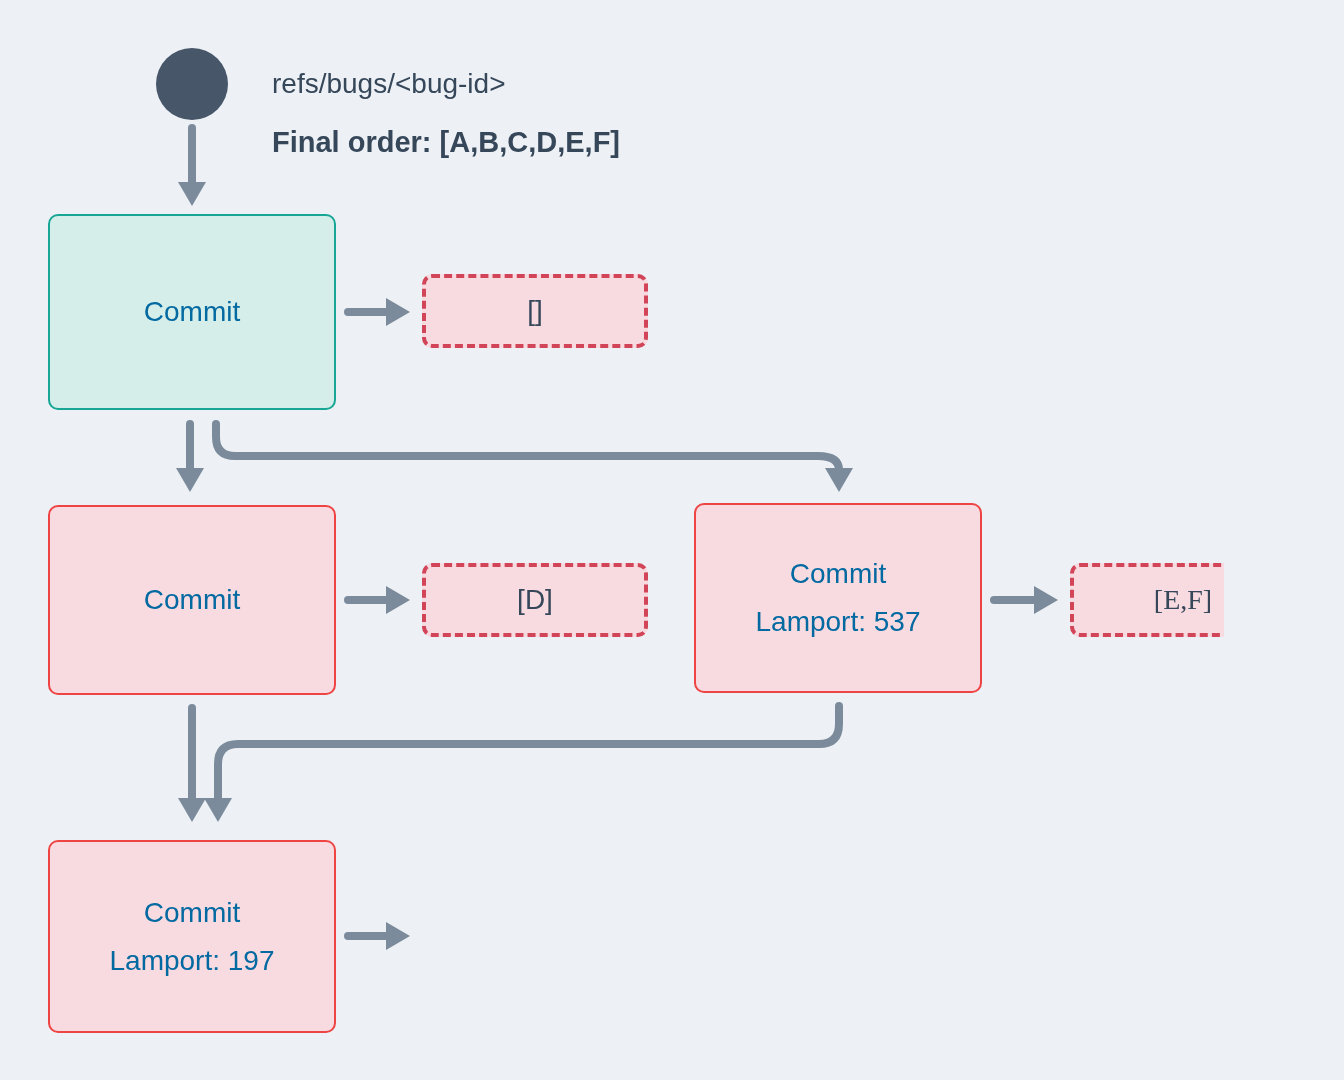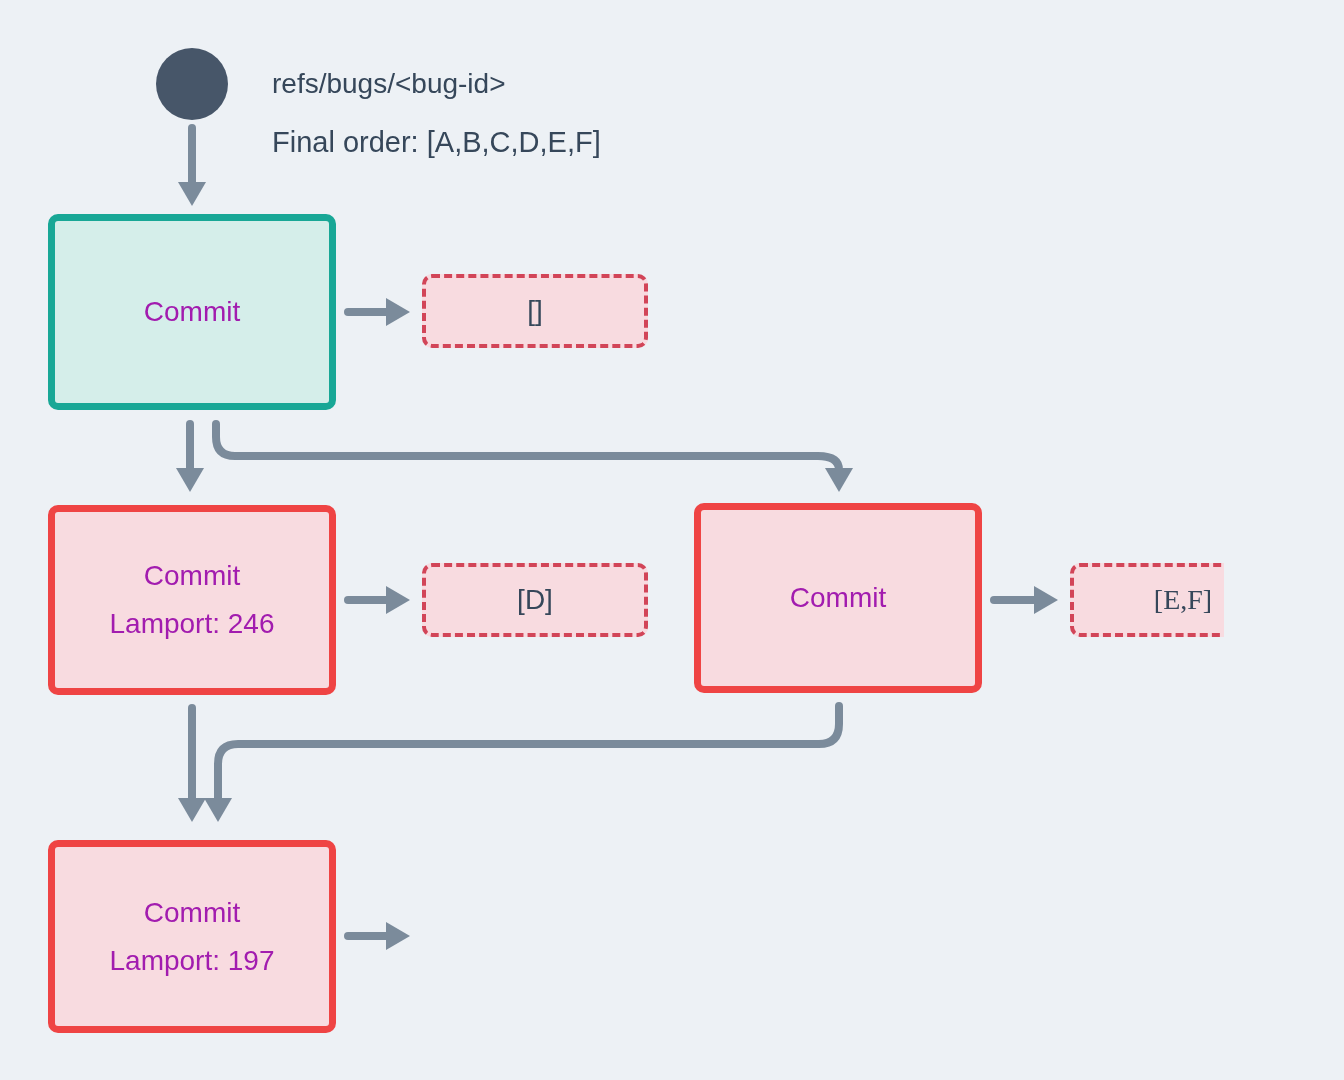--- a/index.html
+++ b/index.html
@@ -31,36 +31,36 @@
     position: absolute;
     left: 272px; top: 68px;
     font-size: 28px;
     color: #36475a;
     white-space: nowrap;
   }
   .final-order {
     position: absolute;
     left: 272px; top: 126px;
     font-size: 29px;
-    font-weight: 400;
+    font-weight: 700;
     color: #36475a;
     white-space: nowrap;
   }
   .commit-node {
     position: absolute;
     box-sizing: border-box;
     width: 288px;
-    border: 7px solid #ef4444;
+    border: 2px solid #ef4444;
     border-radius: 10px;
     background: #f8dbe0;
     display: flex;
     flex-direction: column;
     align-items: center;
     justify-content: center;
-    color: #a21caf;
+    color: #0369a1;
     font-size: 28px;
     line-height: 48px;
     text-align: center;
   }
   .commit-node.head {
     border-color: #18a796;
     background: #d5eeea;
   }
   .node-864 { left: 48px;  top: 214px; height: 196px; }
   .node-246 { left: 48px;  top: 505px; height: 190px; }
@@ -136,28 +136,28 @@
 
   <div class="commit-node head node-864">
     <div>Commit</div>
   </div>
   <div class="payload-box payload-864">
     <span>[]</span>
   </div>
 
   <div class="commit-node node-246">
     <div>Commit</div>
-    <div>Lamport: 246</div>
   </div>
   <div class="payload-box payload-246">
     <span>[D]</span>
   </div>
 
   <div class="commit-node node-537">
     <div>Commit</div>
+    <div>Lamport: 537</div>
   </div>
   <div class="payload-box payload-537">
     <span>[E,F]</span>
   </div>
 
   <div class="commit-node node-127">
     <div>Commit</div>
     <div>Lamport: 197</div>
   </div>
 

